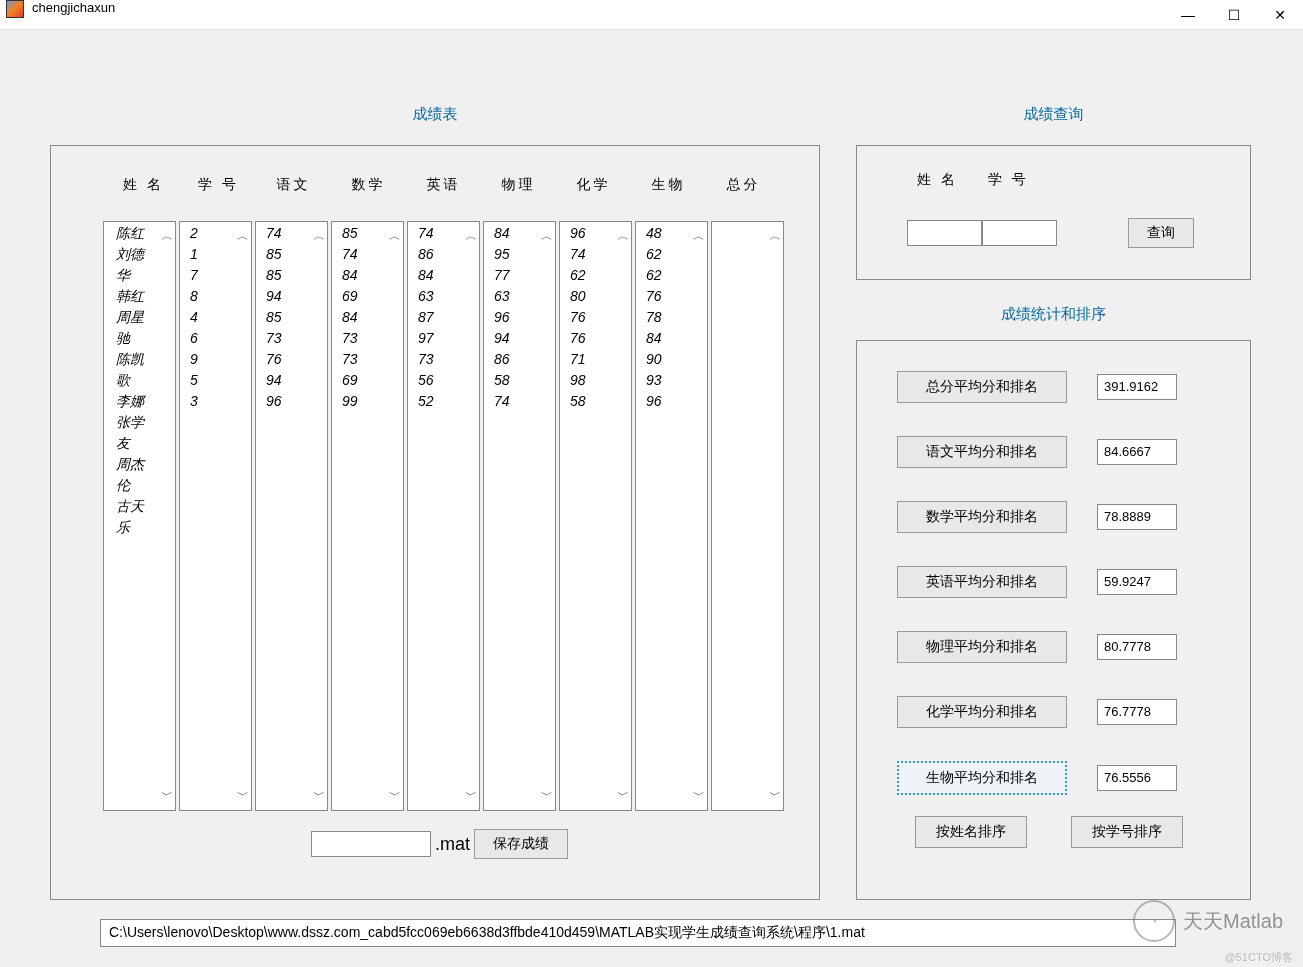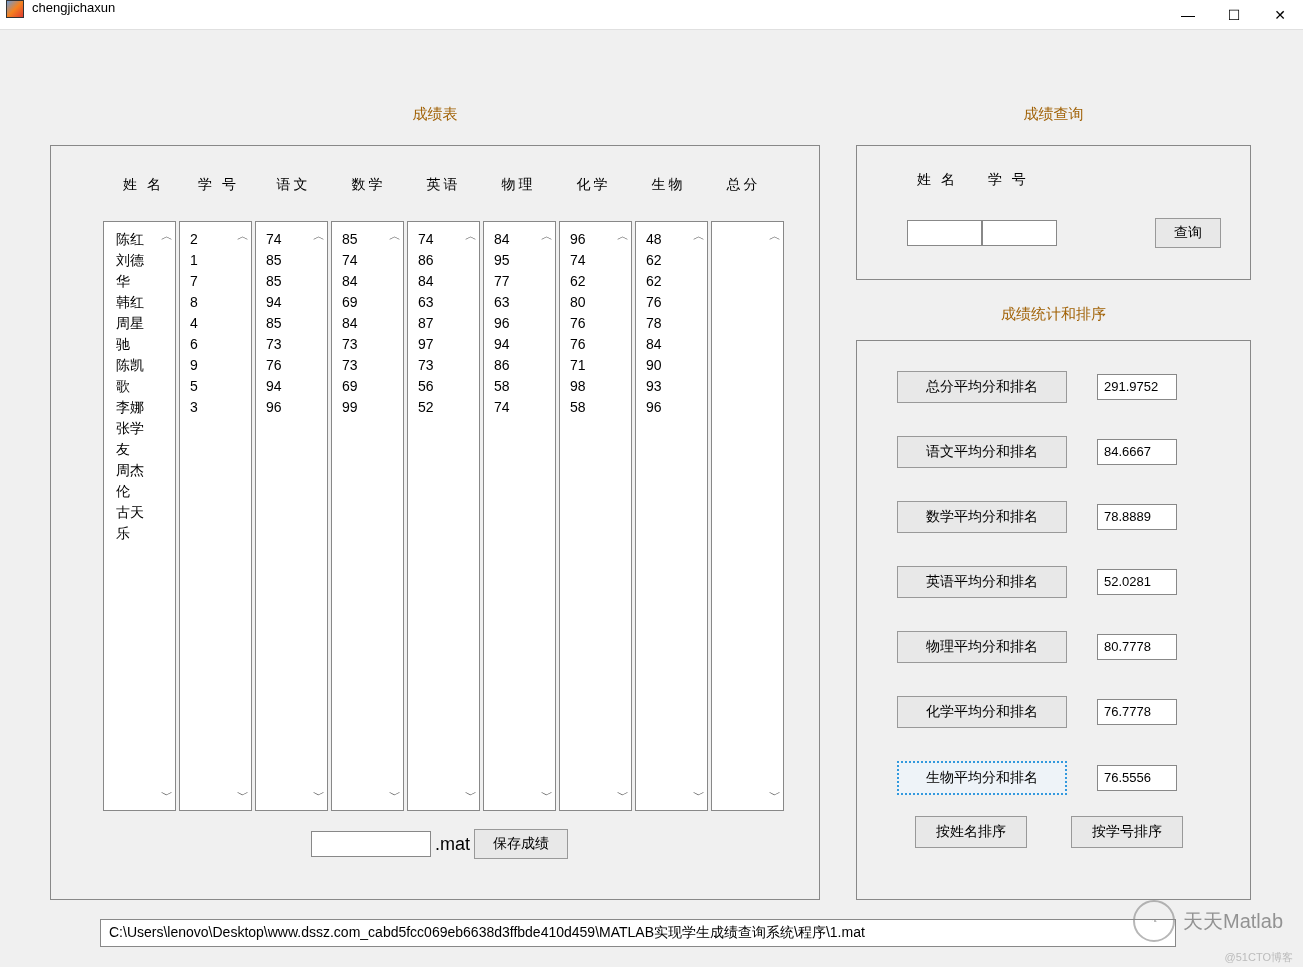--- a/index.html
+++ b/index.html
@@ -41,21 +41,21 @@
     }
     .client {
       flex: 1;
       background: #f0f0f0;
       position: relative;
       padding: 30px 28px 10px 28px;
     }
     .panel-title {
       position: absolute;
       font-size: 15px;
-      color: #a16207;
+      color: #0369a1;
       text-align: center;
     }
     .frame {
       position: absolute;
       border: 1px solid #888;
       background: #f0f0f0;
     }
     
     .score-frame { left: 50px; top: 115px; width: 770px; height: 755px; }
     .score-title { left: 50px; top: 75px; width: 770px; }
@@ -69,24 +69,25 @@
       display: flex; gap: 3px;
     }
     .listcol {
       width: 73px; height: 590px;
       border: 1px solid #888;
       background: #fff;
       position: relative;
       overflow: hidden;
     }
     .listcol .content {
-      padding: 7px 0 0 10px;
+      padding: 1px 0 0 10px;
       font-size: 14px;
       line-height: 21px;
       white-space: pre;
+      font-style: italic;
     }
     .listcol .content.name { padding-left: 12px; }
     .scroll-up, .scroll-down {
       position: absolute; right: 2px;
       font-size: 12px; color: #555;
       cursor: pointer;
     }
     .scroll-up { top: 6px; }
     .scroll-down { bottom: 6px; }
     .save-row {
@@ -104,21 +105,21 @@
       font-size: 14px;
       padding: 5px 18px;
       cursor: pointer;
     }
     
     .query-title { left: 856px; top: 75px; width: 395px; }
     .query-frame { left: 856px; top: 115px; width: 395px; height: 135px; }
     .query-labels { position: absolute; top: 25px; left: 60px; display: flex; gap: 30px; font-size: 14px; letter-spacing: 3px; }
     .query-inputs { position: absolute; top: 72px; left: 50px; display: flex; align-items: center; }
     .query-input { width: 75px; height: 26px; border: 1px solid #888; background: #fff; }
-    .query-btn { margin-left: 98px; }
+    .query-btn { margin-left: 71px; }
     
     .stats-title { left: 856px; top: 275px; width: 395px; }
     .stats-frame { left: 856px; top: 310px; width: 395px; height: 560px; }
     .stat-row {
       position: absolute; left: 40px;
       display: flex; align-items: center; gap: 30px;
     }
     .stat-btn {
       width: 170px; padding: 6px 0;
       background: #e8e8e8; border: 1px solid #999;
@@ -309,33 +310,33 @@
         <input class="query-input" style="">
         <input class="query-input" style="">
         <button class="btn query-btn">查询</button>
       </div>
     </div>
 
     <div class="panel-title stats-title">成绩统计和排序</div>
     <div class="frame stats-frame">
       <div class="stat-row" style="top:30px">
           <button class="stat-btn">总分平均分和排名</button>
-          <div class="stat-val">291.9752</div>
+          <div class="stat-val">391.9162</div>
         </div>
       <div class="stat-row" style="top:95px">
           <button class="stat-btn">语文平均分和排名</button>
           <div class="stat-val">84.6667</div>
         </div>
       <div class="stat-row" style="top:160px">
           <button class="stat-btn">数学平均分和排名</button>
           <div class="stat-val">78.8889</div>
         </div>
       <div class="stat-row" style="top:225px">
           <button class="stat-btn">英语平均分和排名</button>
-          <div class="stat-val">52.0281</div>
+          <div class="stat-val">59.9247</div>
         </div>
       <div class="stat-row" style="top:290px">
           <button class="stat-btn">物理平均分和排名</button>
           <div class="stat-val">80.7778</div>
         </div>
       <div class="stat-row" style="top:355px">
           <button class="stat-btn">化学平均分和排名</button>
           <div class="stat-val">76.7778</div>
         </div>
       <div class="stat-row" style="top:420px">

